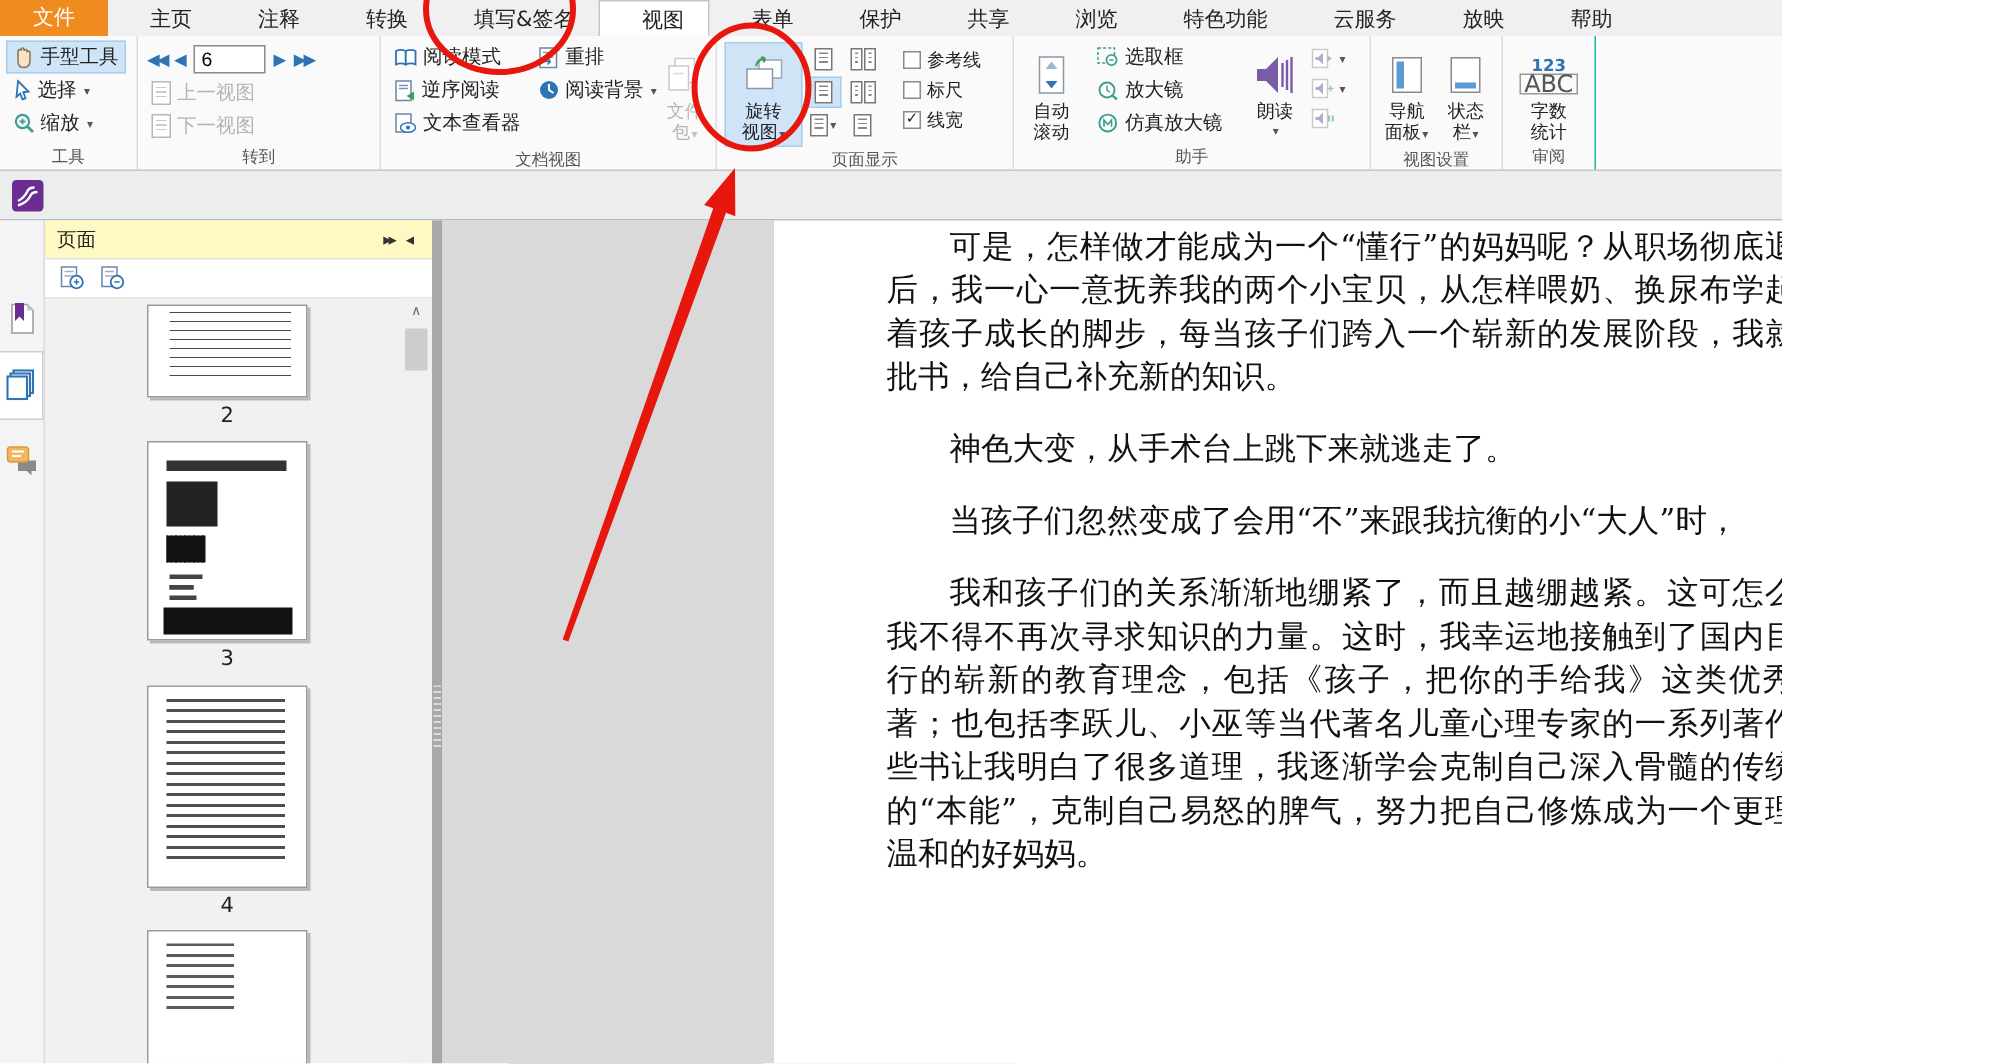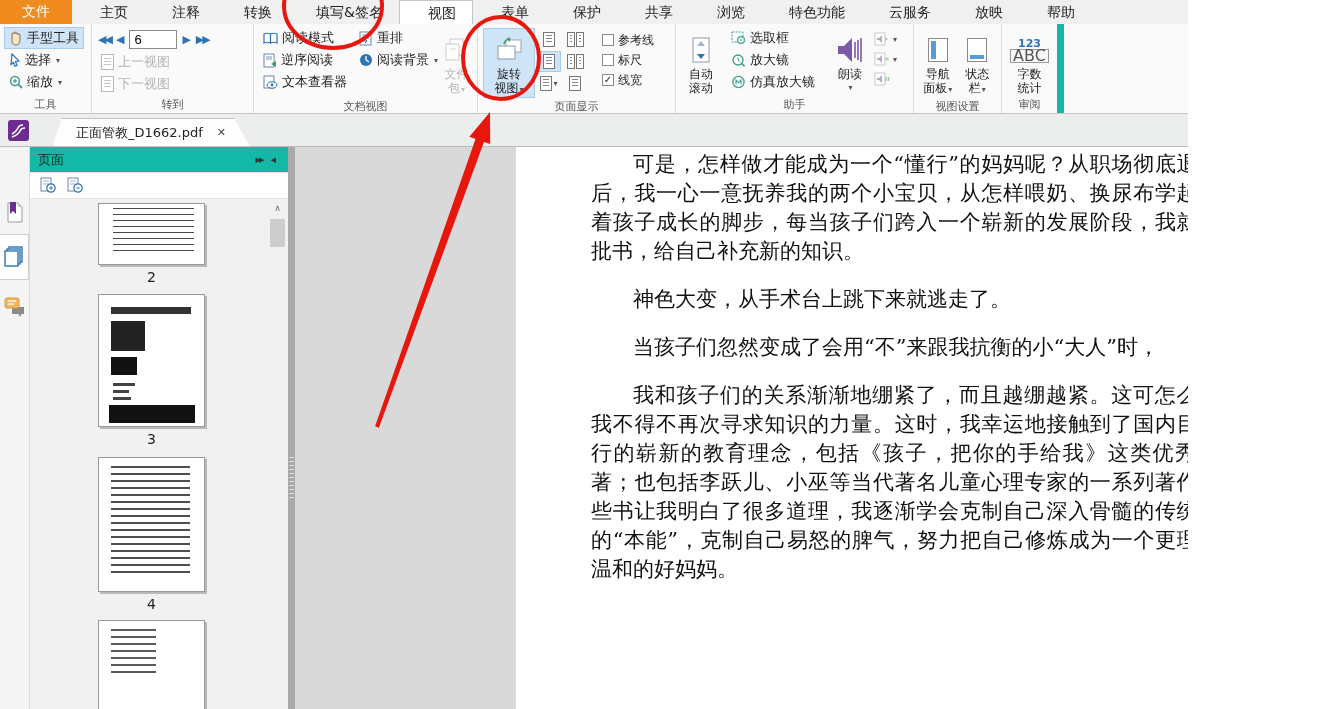--- a/index.html
+++ b/index.html
@@ -73,21 +73,21 @@
      box-shadow:0 0 0 1px #c2c2c2 inset; }
   .doctab .close { font-size:11px; color:#444; cursor:default; }
 
   
   .main { display:flex; height:651px; }
   .iconstrip { width:30px; background:#f4f4f4; border-right:1px solid #dadada; position:relative; }
   .stripbtn { position:absolute; left:0; width:29px; display:flex; align-items:center; justify-content:center; }
   .stripbtn.active { background:#fff; border:1px solid #cfcfcf; border-left:none; }
 
   .panel { width:258px; background:#f1f1f1; display:flex; flex-direction:column; position:relative; }
-  .phead { height:26px; background:#14b8a6; display:flex; align-items:center; padding:0 8px; font-size:13px; color:#222; border-bottom:1px solid #e0e0e0; }
+  .phead { height:26px; background:#fef9c3; display:flex; align-items:center; padding:0 8px; font-size:13px; color:#222; border-bottom:1px solid #e0e0e0; }
   .phead .sp { flex:1; }
   .phead .pbtn { font-size:11px; color:#333; padding:0 4px; }
   .ptools { height:26px; background:#fff; display:flex; align-items:center; gap:10px; padding:0 10px; border-bottom:1px solid #e4e4e4; }
   .plist { flex:1; position:relative; overflow:hidden; }
 
   .thumb { position:absolute; left:68px; width:107px; background:#fff; border:1px solid #9a9a9a; box-shadow:2px 2px 0 #b9b9b9; }
   .tnum { position:absolute; width:107px; left:68px; text-align:center; font-size:14px; color:#222; }
   .t2 { top:4px; height:62px;
     background:linear-gradient(#fff,#fff),#fff; }
   .t2::before { content:""; position:absolute; left:14px; right:10px; top:4px; bottom:10px;
@@ -469,44 +469,40 @@
           <div class="bicon">
               <span class="vsic statb"></span>
             </div>
           <span>状态</span>
           <span><span>栏</span><span class="dd">▾</span></span>
         </div>
       </div>
       <div class="glabel">视图设置</div>
     </div>
 
-    <div class="rgroup" style="width:62px; border-right:7px solid #14b8a6">
+    <div class="rgroup" style="width:62px; border-right:1px solid #14b8a6">
       <div class="gbody" style="justify-content:center">
         <div class="bigbtn" style="width:46px">
           <div class="bicon" style="flex-direction:column">
             <span class="ic123">123</span>
             <span class="icabc">ABC</span>
           </div>
           <span>字数</span>
           <span>统计</span>
         </div>
       </div>
       <div class="glabel">审阅</div>
     </div>
   </div>
 
   <div class="doctabbar">
     <div class="applogo">
       <svg width="15" height="15" viewBox="0 0 15 15">
           <path d="M1 11 Q5 9 7 5 Q8 2 12 2 M1 14 Q7 12 9 8 Q10 5 14 5" stroke="#fff" stroke-width="1.6" fill="none"></path>
         </svg>
-    </div>
-    <div class="doctab">
-      <span>正面管教_D1662.pdf</span>
-      <span class="close">✕</span>
     </div>
   </div>
 
   <div class="main">
 
     <div class="iconstrip">
       <div class="stripbtn" style="top:50px; height:30px">
         <svg width="18" height="21" viewBox="0 0 18 21">
             <path d="M2 1 h10 l4 4 v15 h-14 Z" fill="#fff" stroke="#9a9a9a"></path>
             <path d="M12 1 l4 4 h-4 Z" fill="#c9c9c9"></path>

